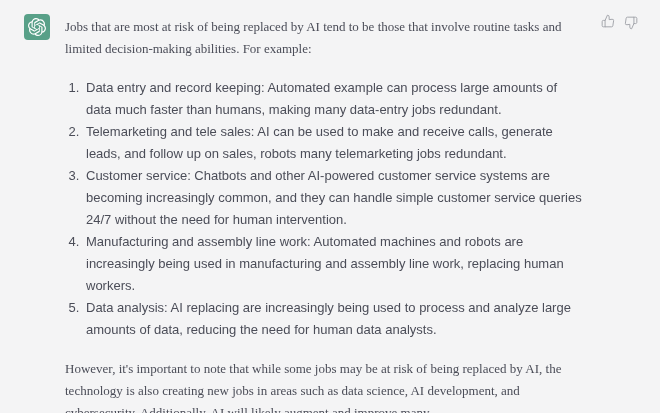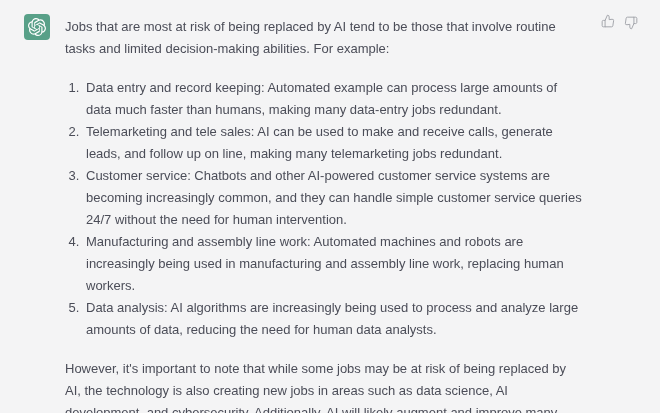--- a/index.html
+++ b/index.html
@@ -27,21 +27,21 @@
   }
   .avatar svg { width: 18px; height: 18px; fill: #ffffff; }
   .content {
     flex: 0 0 auto;
     width: 520px;
     margin-left: 15px;
     line-height: 22px;
     padding-top: 3px;
     letter-spacing: 0;
   }
-  .content p { max-width: 516px; }
+  .content p { max-width: 516px; font-family: Liberation Serif, serif; }
   .intro { margin-bottom: 17px; }
   .jobs-list {
     margin: 0 0 0 0;
     padding-left: 18px;
     list-style: decimal outside;
   }
   .jobs-list li {
     max-width: 502px;
     padding-left: 3px;
     margin: 0;
@@ -78,27 +78,27 @@
       <path d="M22.2819 9.8211a5.9847 5.9847 0 0 0-.5157-4.9108 6.0462 6.0462 0 0 0-6.5098-2.9A6.0651 6.0651 0 0 0 4.9807 4.1818a5.9847 5.9847 0 0 0-3.9977 2.9 6.0462 6.0462 0 0 0 .7427 7.0966 5.98 5.98 0 0 0 .511 4.9107 6.051 6.051 0 0 0 6.5146 2.9001A5.9847 5.9847 0 0 0 13.2599 24a6.0557 6.0557 0 0 0 5.7718-4.2058 5.9894 5.9894 0 0 0 3.9977-2.9001 6.0557 6.0557 0 0 0-.7475-7.073zm-9.022 12.6081a4.4755 4.4755 0 0 1-2.8764-1.0408l.1419-.0804 4.7783-2.7582a.7948.7948 0 0 0 .3927-.6813v-6.7369l2.02 1.1686a.071.071 0 0 1 .038.0615v5.5826a4.504 4.504 0 0 1-4.4945 4.4849zm-9.6607-4.1254a4.4708 4.4708 0 0 1-.5346-3.0137l.142.0852 4.783 2.7582a.7712.7712 0 0 0 .7806 0l5.8428-3.3685v2.3324a.0804.0804 0 0 1-.0332.0615L9.74 19.9502a4.4992 4.4992 0 0 1-6.1408-1.6464zM2.3408 7.8956a4.485 4.485 0 0 1 2.3655-1.9728V11.6a.7664.7664 0 0 0 .3879.6765l5.8144 3.3543-2.0201 1.1685a.0757.0757 0 0 1-.071 0l-4.8303-2.7865A4.504 4.504 0 0 1 2.3408 7.8956zm16.5963 3.8558L13.1038 8.364 15.1192 7.2a.0757.0757 0 0 1 .071 0l4.8303 2.7913a4.4944 4.4944 0 0 1-.6765 8.1042v-5.6772a.79.79 0 0 0-.407-.667zm2.0107-3.0231l-.142-.0852-4.7735-2.7818a.7759.7759 0 0 0-.7854 0L9.409 9.2297V6.8974a.0662.0662 0 0 1 .0284-.0615l4.8303-2.7866a4.4992 4.4992 0 0 1 6.6802 4.66zM8.3065 12.863l-2.02-1.1638a.0804.0804 0 0 1-.038-.0567V6.0742a4.4992 4.4992 0 0 1 7.3757-3.4537l-.142.0805L8.704 5.459a.7948.7948 0 0 0-.3927.6813zm1.0976-2.3654l2.602-1.4998 2.6069 1.4998v2.9994l-2.5974 1.4997-2.6067-1.4997z"></path>
     </svg>
   </div>
 
   <div class="content">
     <p class="intro">Jobs that are most at risk of being replaced by AI tend to be those that involve routine tasks and limited decision-making abilities. For example:</p>
     <ol class="jobs-list">
 
         <li class="list-item"><span>Data entry and record keeping: Automated example can process large amounts of data much faster than humans, making many data-entry jobs redundant.</span></li>
 
-        <li class="list-item"><span>Telemarketing and tele sales: AI can be used to make and receive calls, generate leads, and follow up on line, making many telemarketing jobs redundant.</span></li>
+        <li class="list-item"><span>Telemarketing and tele sales: AI can be used to make and receive calls, generate leads, and follow up on sales, robots many telemarketing jobs redundant.</span></li>
 
         <li class="list-item"><span>Customer service: Chatbots and other AI-powered customer service systems are becoming increasingly common, and they can handle simple customer service queries 24/7 without the need for human intervention.</span></li>
 
         <li class="list-item"><span>Manufacturing and assembly line work: Automated machines and robots are increasingly being used in manufacturing and assembly line work, replacing human workers.</span></li>
 
-        <li class="list-item"><span>Data analysis: AI algorithms are increasingly being used to process and analyze large amounts of data, reducing the need for human data analysts.</span></li>
+        <li class="list-item"><span>Data analysis: AI replacing are increasingly being used to process and analyze large amounts of data, reducing the need for human data analysts.</span></li>
       </ol>
     <p class="outro">However, it's important to note that while some jobs may be at risk of being replaced by AI, the technology is also creating new jobs in areas such as data science, AI development, and cybersecurity. Additionally, AI will likely augment and improve many</p>
   </div>
 
   <div class="actions">
     <button class="action-btn up" aria-label="Good response">
       <svg viewBox="0 0 24 24">
         <path d="M14 9V5a3 3 0 0 0-3-3l-4 9v11h11.28a2 2 0 0 0 2-1.7l1.38-9a2 2 0 0 0-2-2.3zM7 22H4a2 2 0 0 1-2-2v-7a2 2 0 0 1 2-2h3"></path>
       </svg>
     </button>

